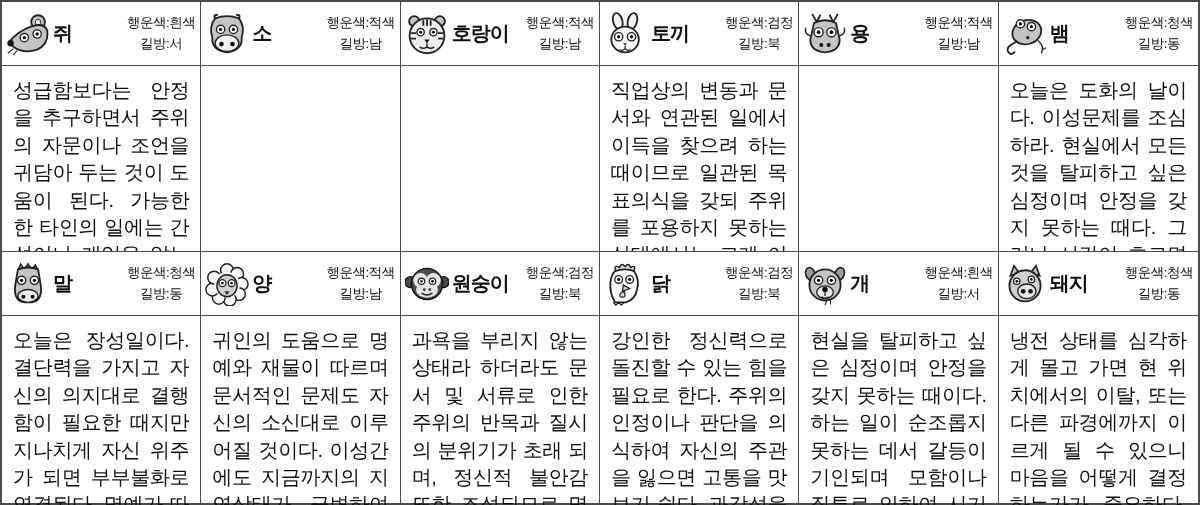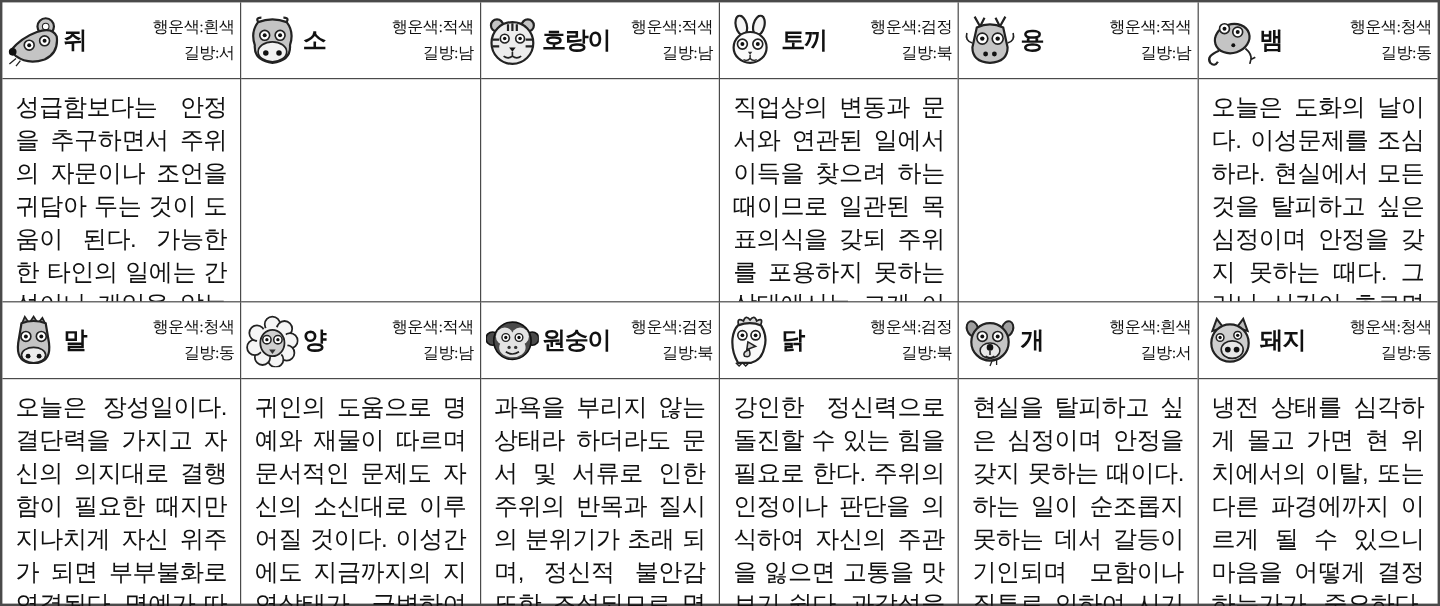--- a/index.html
+++ b/index.html
@@ -11,21 +11,21 @@
   }
   .cell{border-right:1px solid #4a4a4a;border-bottom:1px solid #4a4a4a;
     display:flex;flex-direction:column;min-width:0;box-sizing:border-box;}
   .cell:nth-child(6n){border-right:none;}
   .cell:nth-child(n+7){border-bottom:none;}
   .cell-header{height:64px;flex:0 0 64px;border-bottom:1px solid #4a4a4a;
     display:flex;align-items:center;padding:0 3px 0 4px;box-sizing:border-box;}
   .icon{flex:0 0 44px;width:44px;height:44px;display:flex;align-items:center;justify-content:center;}
   .animal-name{font-weight:bold;font-size:20px;letter-spacing:-1px;margin-left:3px;white-space:nowrap;}
   .info{margin-left:auto;font-size:13.5px;line-height:1.5;letter-spacing:-0.5px;
-    white-space:nowrap;text-align:right;padding-right:2px;font-family:Liberation Serif, serif;}
+    white-space:nowrap;text-align:center;padding-right:2px;}
   .cell-body{flex:1;padding:7px 7px 4px 7px;overflow:hidden;}
   .fortune-text{margin:4px;font-size:20px;line-height:1.37;text-align:justify;
     word-break:break-all;letter-spacing:-0.3px;color:#111;}
   svg{display:block;}
 </style>
 </head>
 <body>
 
 <div class="board">
 

